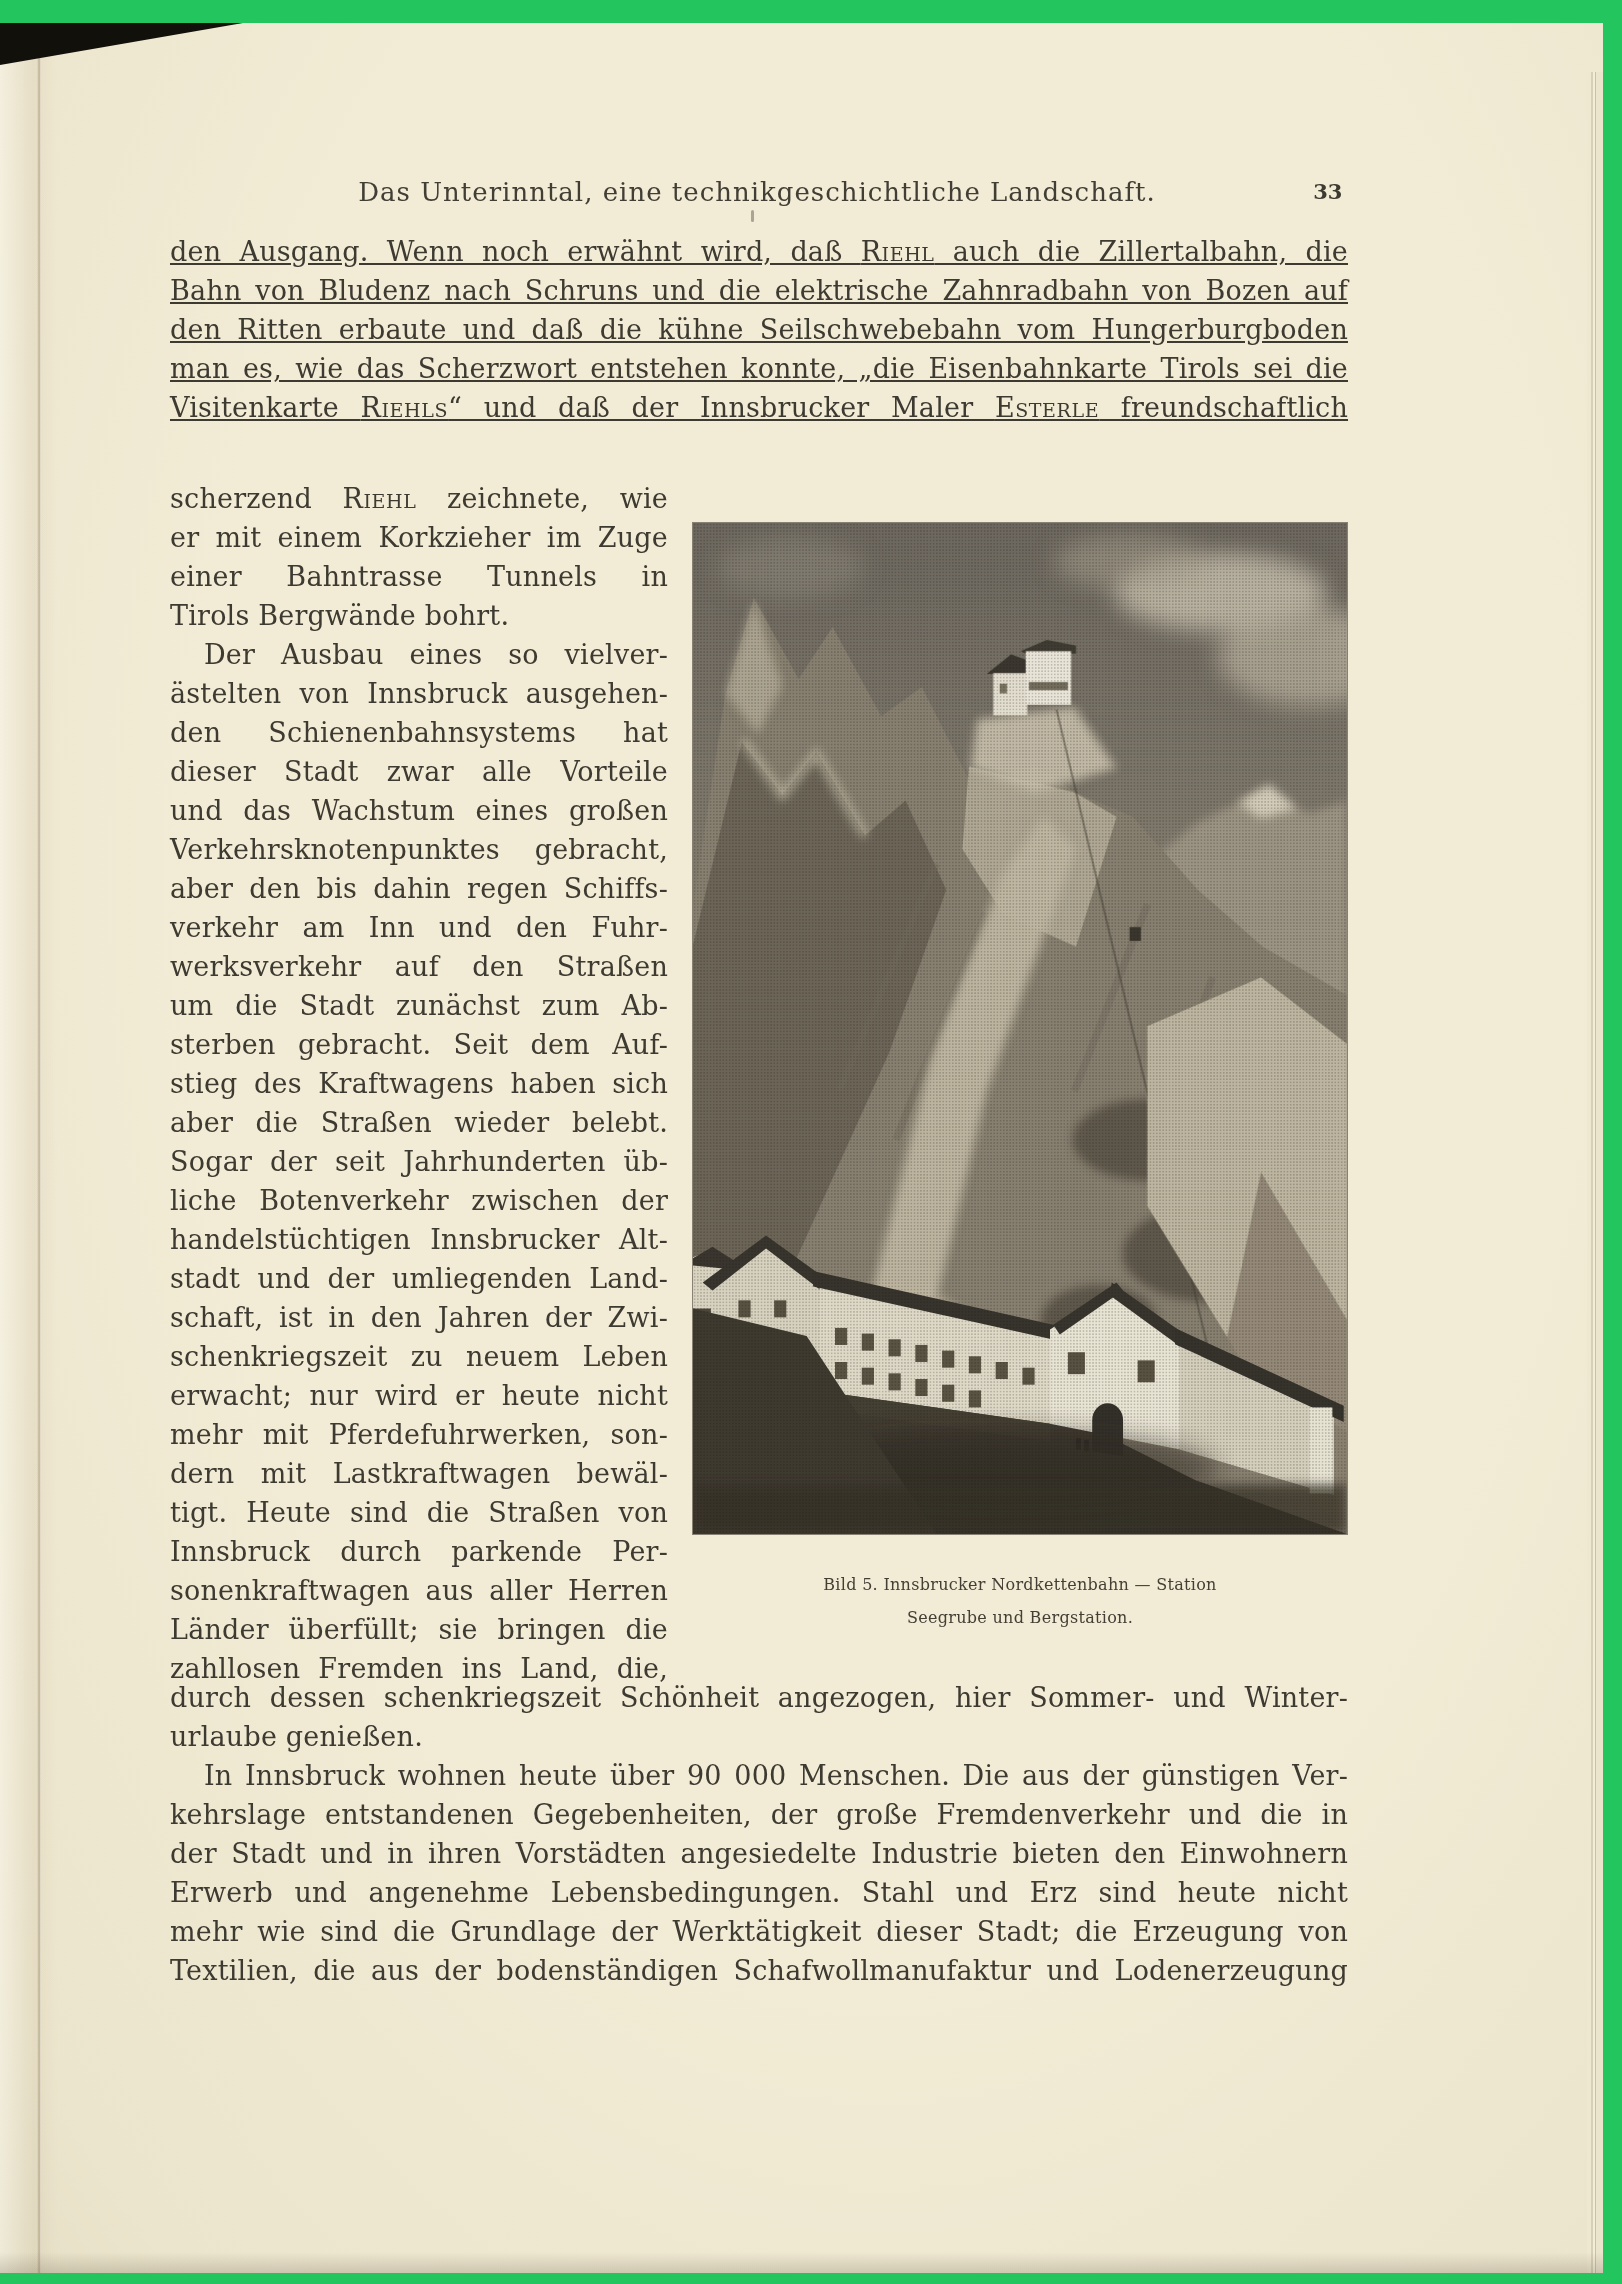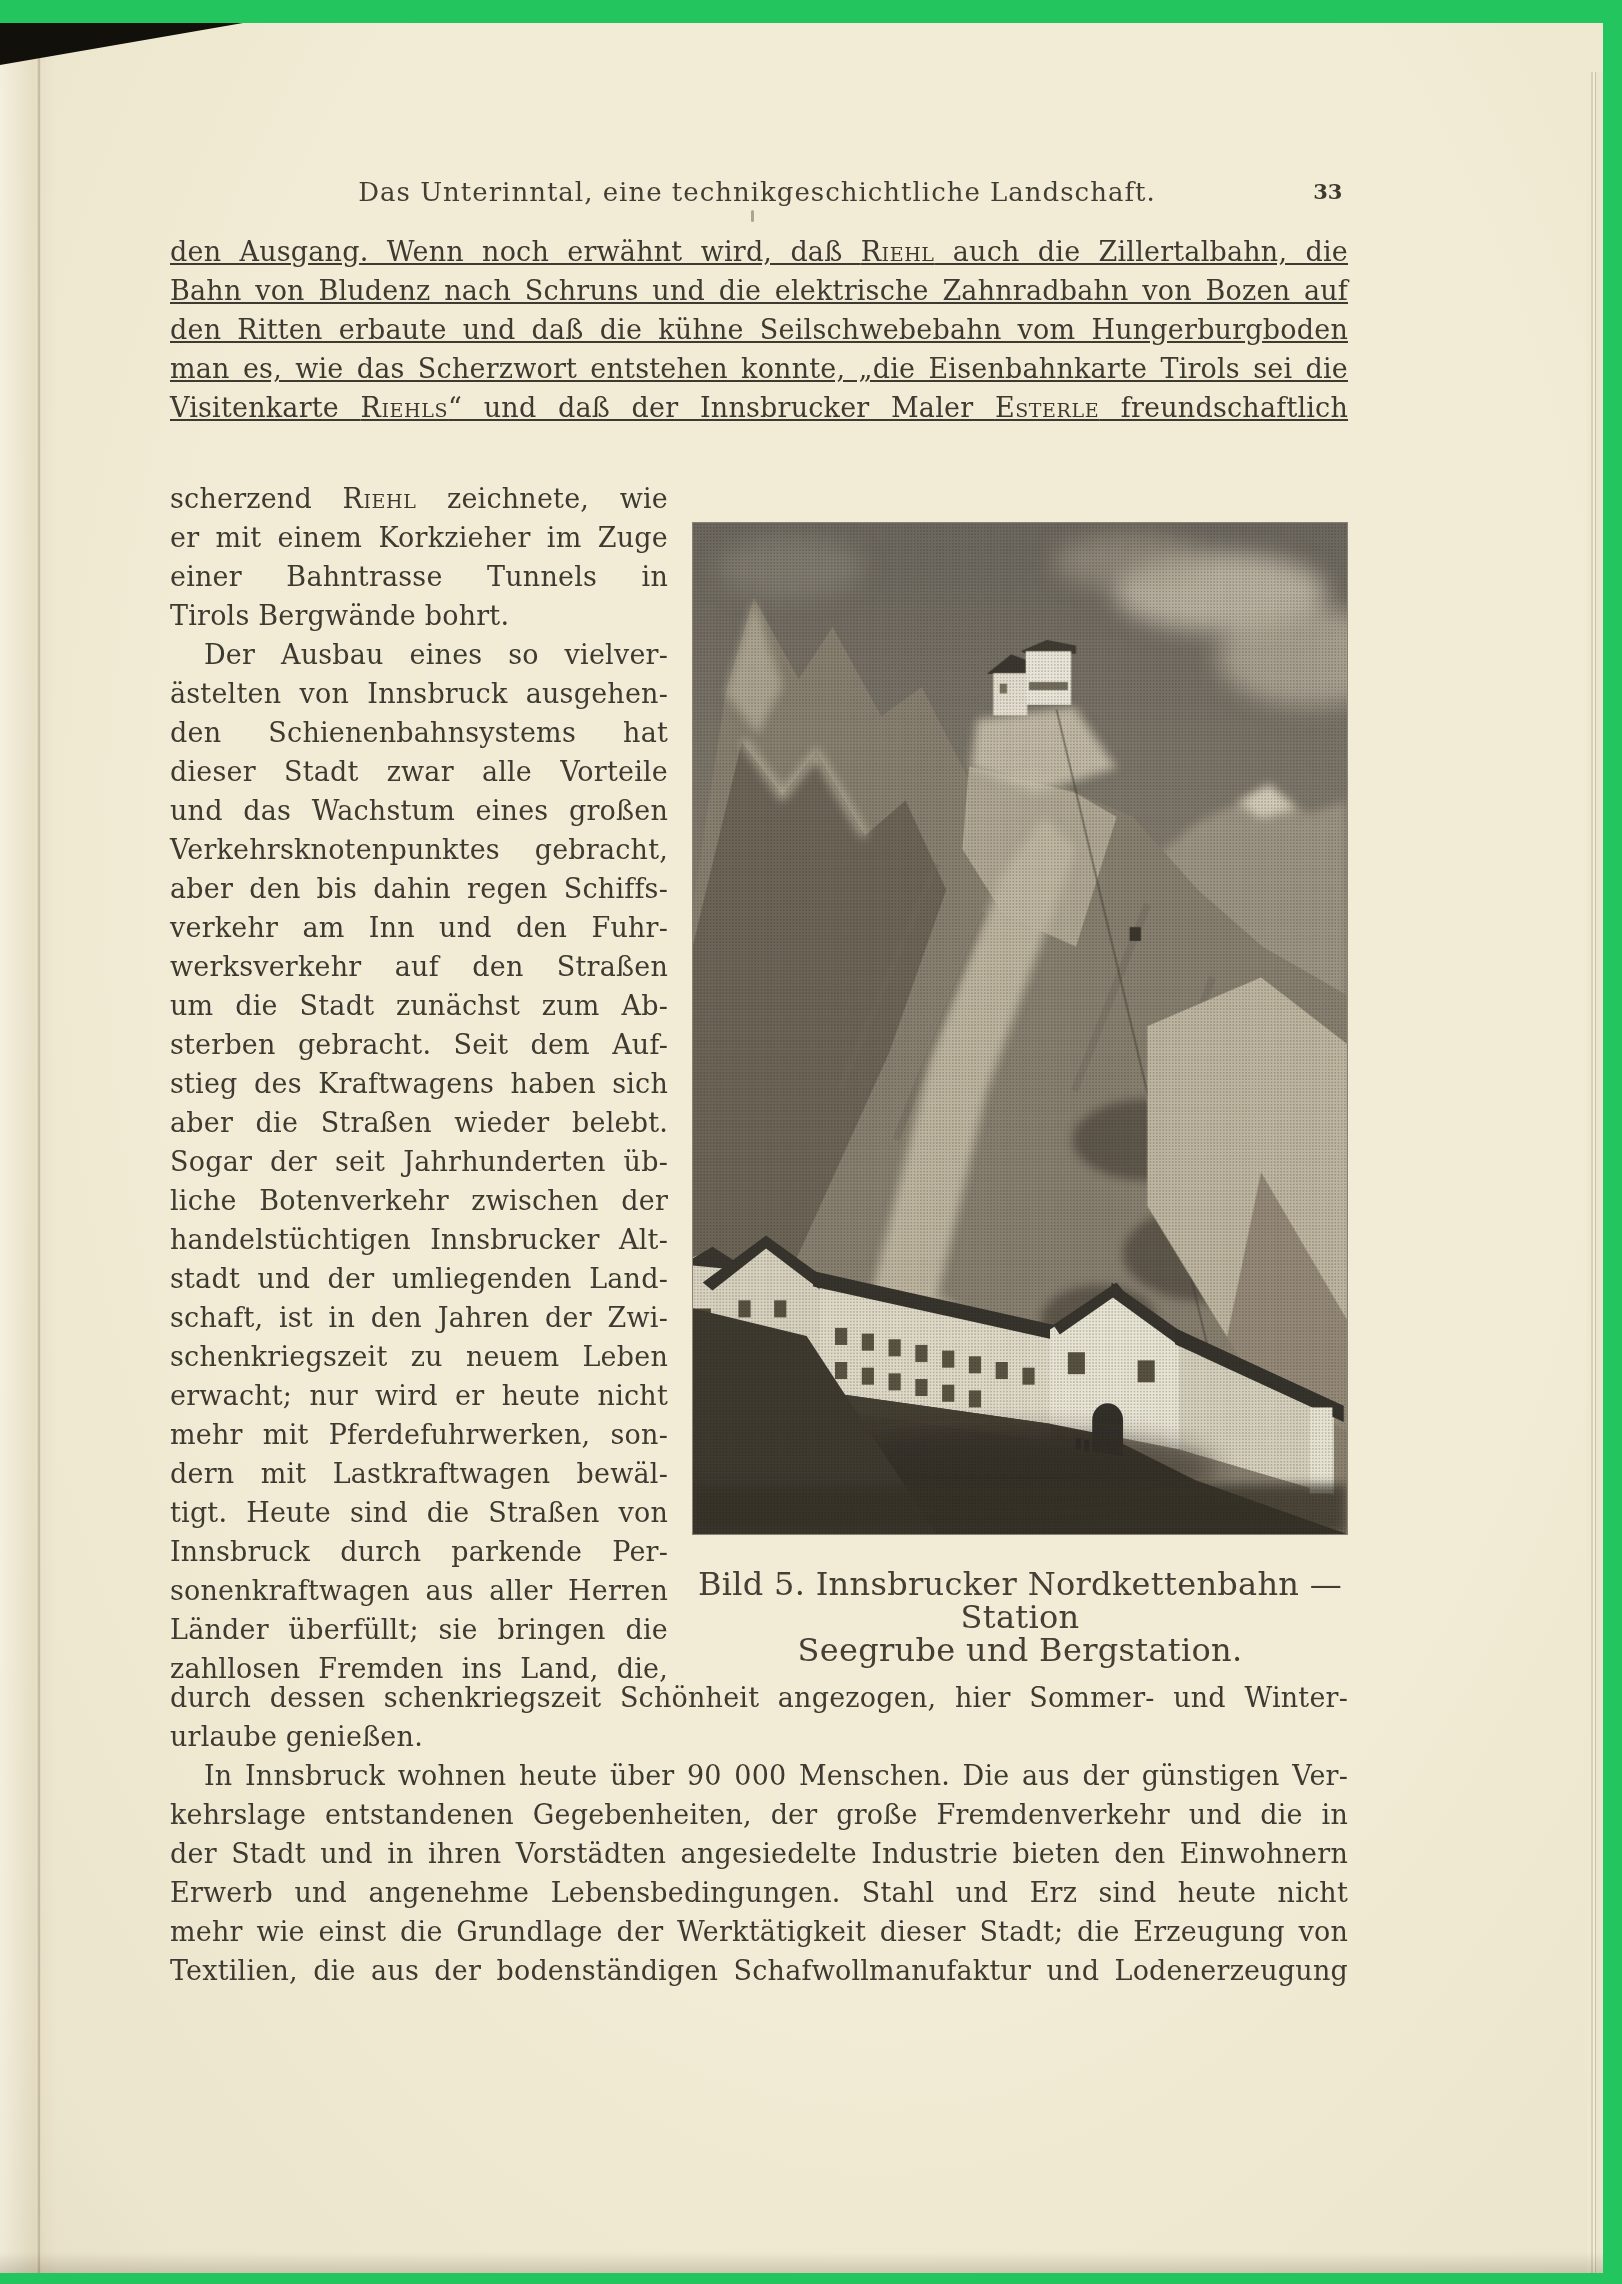--- a/index.html
+++ b/index.html
@@ -28,21 +28,21 @@
   .para-d{left:170px;top:1655px;width:1178px;}
   .sc{font-variant:small-caps;letter-spacing:0.6px;}
   .photo{position:absolute;left:693px;top:500px;width:654px;height:1011px;margin:0;padding:0;
         outline:0.8px solid rgba(46,42,33,.55);background:#7c766a;}
   .photo svg{display:block;}
   .halftone{position:absolute;inset:0;pointer-events:none;opacity:.38;
         background-image:radial-gradient(circle, rgba(24,20,12,.55) 0.7px, rgba(0,0,0,0) 1.1px);
         background-size:3.2px 3.2px;}
   .photo-tint{position:absolute;inset:0;pointer-events:none;background:rgba(240,233,210,.05);}
   .caption{position:absolute;left:693px;top:1545px;width:654px;text-align:center;
-        font-size:32px;line-height:33px;color:#433f35;letter-spacing:0.3px;}
+        font-size:16px;line-height:33px;color:#433f35;letter-spacing:0.3px;}
   .speck{position:absolute;left:751px;top:187px;width:3.2px;height:12px;background:#6f6a5d;opacity:.55;border-radius:1.6px;}
   .bottom-shade{position:absolute;left:0;right:0;bottom:0;height:21px;
         background:linear-gradient(180deg, rgba(0,0,0,0), rgba(60,50,30,.18));}
 </style>
 </head>
 <body>
 
 <div class="stage">
   <div class="page">
     <div class="crease"></div>
@@ -230,21 +230,21 @@
       <div>Seegrube und Bergstation.</div>
     </div>
 
     <div class="text-block para-d">
         <div class="ln j">durch dessen schenkriegszeit Schönheit angezogen, hier Sommer- und Winter-</div>
         <div class="ln">urlaube genießen.</div>
         <div class="ln j ind">In Innsbruck wohnen heute über 90 000 Menschen. Die aus der günstigen Ver-</div>
         <div class="ln j">kehrslage entstandenen Gegebenheiten, der große Fremdenverkehr und die in</div>
         <div class="ln j">der Stadt und in ihren Vorstädten angesiedelte Industrie bieten den Einwohnern</div>
         <div class="ln j">Erwerb und angenehme Lebensbedingungen. Stahl und Erz sind heute nicht</div>
-        <div class="ln j">mehr wie einst die Grundlage der Werktätigkeit dieser Stadt; die Erzeugung von</div>
+        <div class="ln j">mehr wie sind die Grundlage der Werktätigkeit dieser Stadt; die Erzeugung von</div>
         <div class="ln j">Textilien, die aus der bodenständigen Schafwollmanufaktur und Lodenerzeugung</div>
       </div>
 
     <div class="bottom-shade"></div>
   </div>
   <div class="corner-wedge"></div>
 </div>
 
 
 </body></html>

